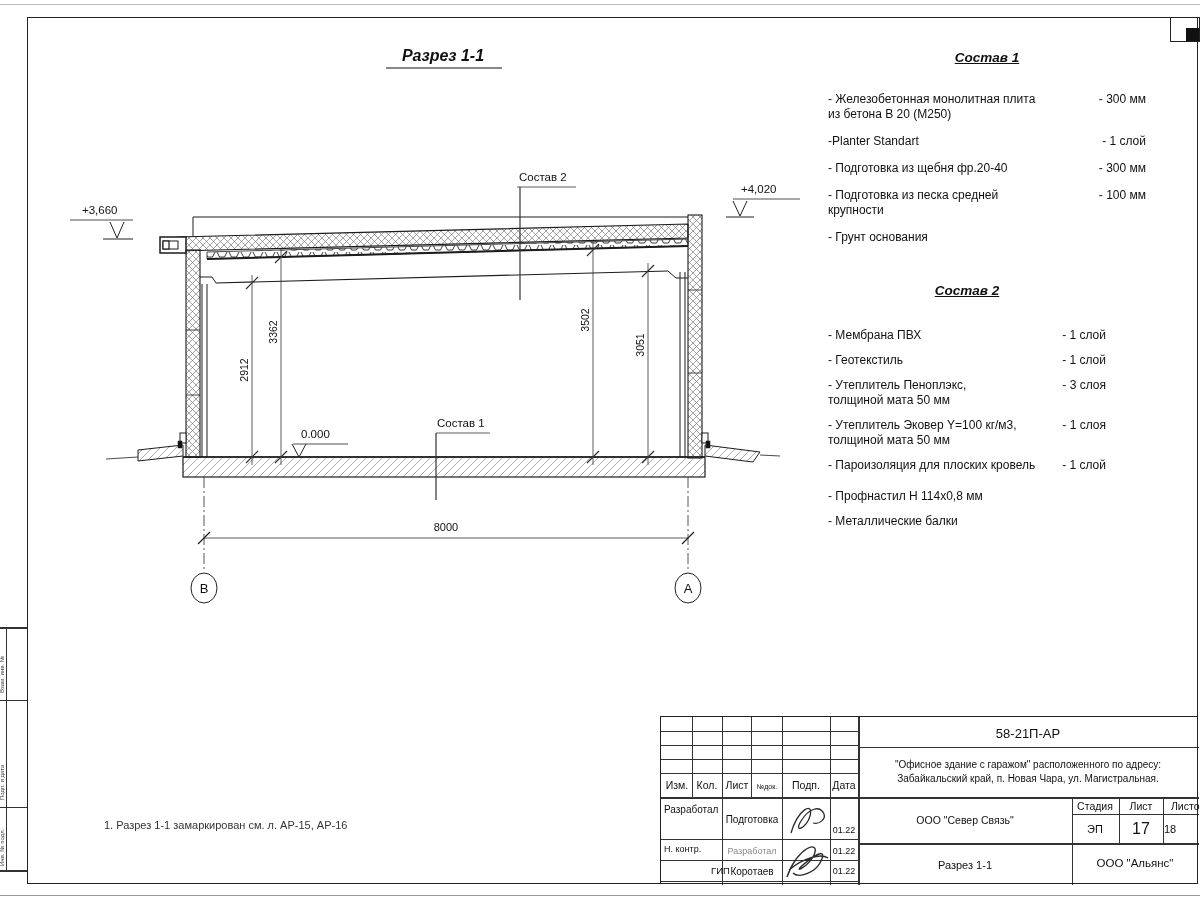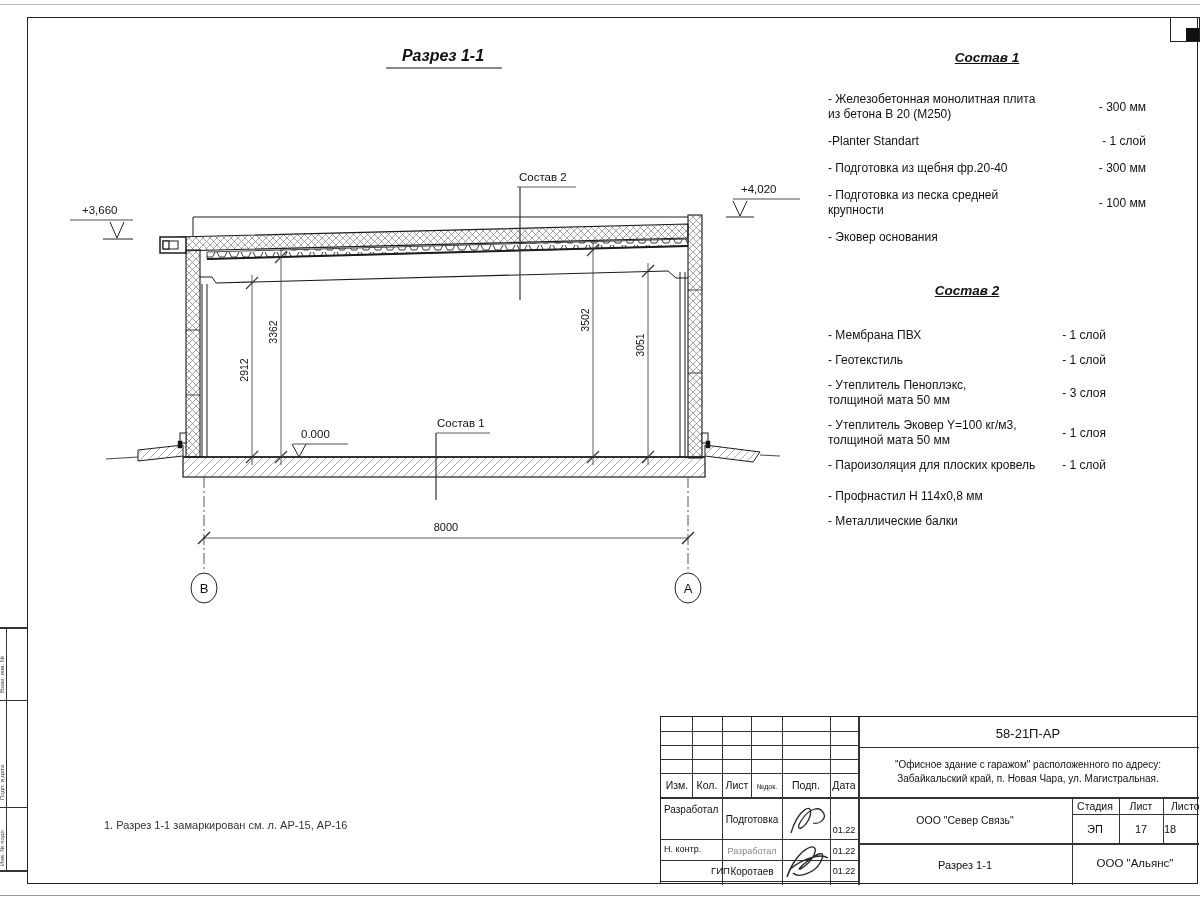--- a/index.html
+++ b/index.html
@@ -13,21 +13,21 @@
   .edge-bot{position:absolute;left:0;top:895px;width:1200px;height:1px;background:#999;}
   
   .vline{position:absolute;width:1px;background:#333;}
   .hline{position:absolute;height:1px;background:#333;}
   .strip-label{position:absolute;font-size:6px;color:#444;transform:rotate(-90deg);
                transform-origin:left top;white-space:nowrap;}
   
   .comp{position:absolute;}
   .comp-title{font-size:13.5px;font-style:italic;font-weight:600;text-decoration:underline;
               text-align:center;}
-  .comp-row{display:flex;align-items:center;margin-bottom:12px;}
+  .comp-row{display:flex;align-items:flex-start;margin-bottom:12px;}
   .comp-name{flex:1;font-size:12px;line-height:15px;white-space:pre-line;}
   .comp-val{font-size:12px;line-height:15px;white-space:nowrap;}
   
   .tb{position:absolute;left:660px;top:716px;width:538px;height:168px;
       border:1.5px solid #222;box-sizing:border-box;}
   .tb .txt{position:absolute;white-space:nowrap;}
   .ctr{transform:translate(-50%,-50%);}
   .note{position:absolute;left:104px;top:819px;font-size:11px;color:#333;}
   svg text{font-family:"Liberation Sans",sans-serif;fill:#111;}
 </style>
@@ -191,21 +191,21 @@
   <div class="comp-row">
     <div class="comp-name">- Подготовка из щебня фр.20-40</div>
     <div class="comp-val">- 300 мм</div>
   </div>
   <div class="comp-row">
     <div class="comp-name">- Подготовка из песка средней
 крупности</div>
     <div class="comp-val">- 100 мм</div>
   </div>
   <div class="comp-row">
-    <div class="comp-name">- Эковер основания</div>
+    <div class="comp-name">- Грунт основания</div>
     <div class="comp-val"></div>
   </div>
 </div>
 
 <div class="comp" style="left:828px;top:283px;width:278px;">
   <div class="comp-title" style="margin-bottom:30px;">Состав 2</div>
   <div class="comp-row" style="margin-bottom:10px;">
     <div class="comp-name">- Мембрана ПВХ</div>
     <div class="comp-val">- 1 слой</div>
   </div>
@@ -285,21 +285,21 @@
 
   <div class="txt ctr" style="left:367px;top:16px;font-size:13px;">58-21П-АР</div>
   <div class="txt ctr" style="left:367px;top:47px;font-size:10px;">"Офисное здание с гаражом" расположенного по адресу:</div>
   <div class="txt ctr" style="left:367px;top:61px;font-size:10px;">Забайкальский край, п. Новая Чара, ул. Магистральная.</div>
   <div class="txt ctr" style="left:304px;top:103px;font-size:10.5px;">ООО "Север Связь"</div>
   <div class="txt ctr" style="left:304px;top:148px;font-size:11px;">Разрез 1-1</div>
   <div class="txt ctr" style="left:434px;top:89px;font-size:10.5px;">Стадия</div>
   <div class="txt ctr" style="left:480px;top:89px;font-size:10.5px;">Лист</div>
   <div class="txt ctr" style="left:527px;top:89px;font-size:10.5px;">Листов</div>
   <div class="txt ctr" style="left:434px;top:112px;font-size:11px;">ЭП</div>
-  <div class="txt ctr" style="left:480px;top:112px;font-size:11px;">17</div>
+  <div class="txt ctr" style="left:480px;top:112px;font-size:16px;">17</div>
   <div class="txt ctr" style="left:509px;top:112px;font-size:11px;">18</div>
   <div class="txt ctr" style="left:474px;top:146px;font-size:11.5px;">ООО "Альянс"</div>
 
   <svg class="abs" style="left:0;top:0;" width="538" height="168">
     <path d="M130,116 C137,92 153,84 149,99 C146,111 132,117 140,104 C148,91 159,88 163,97 C165,102 158,108 152,106" fill="none" stroke="#2a2a2a" stroke-width="1.3"></path>
     <path d="M126,160 C136,130 160,122 153,138 C147,150 130,158 143,147 C156,136 167,131 159,146 C154,155 138,162 132,156
              M128,153 C142,141 160,136 167,141" fill="none" stroke="#2a2a2a" stroke-width="1.4"></path>
   </svg>
 </div>
 

